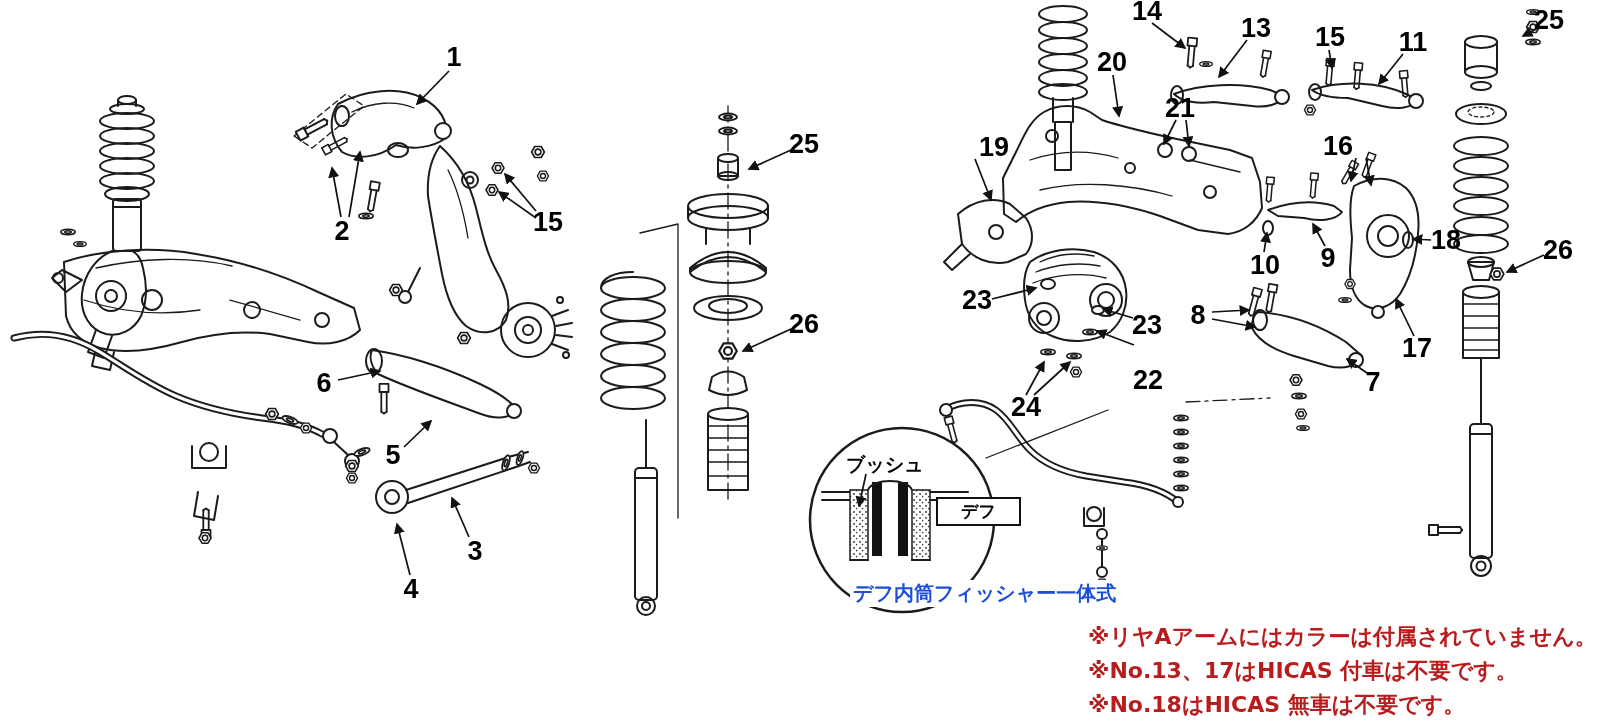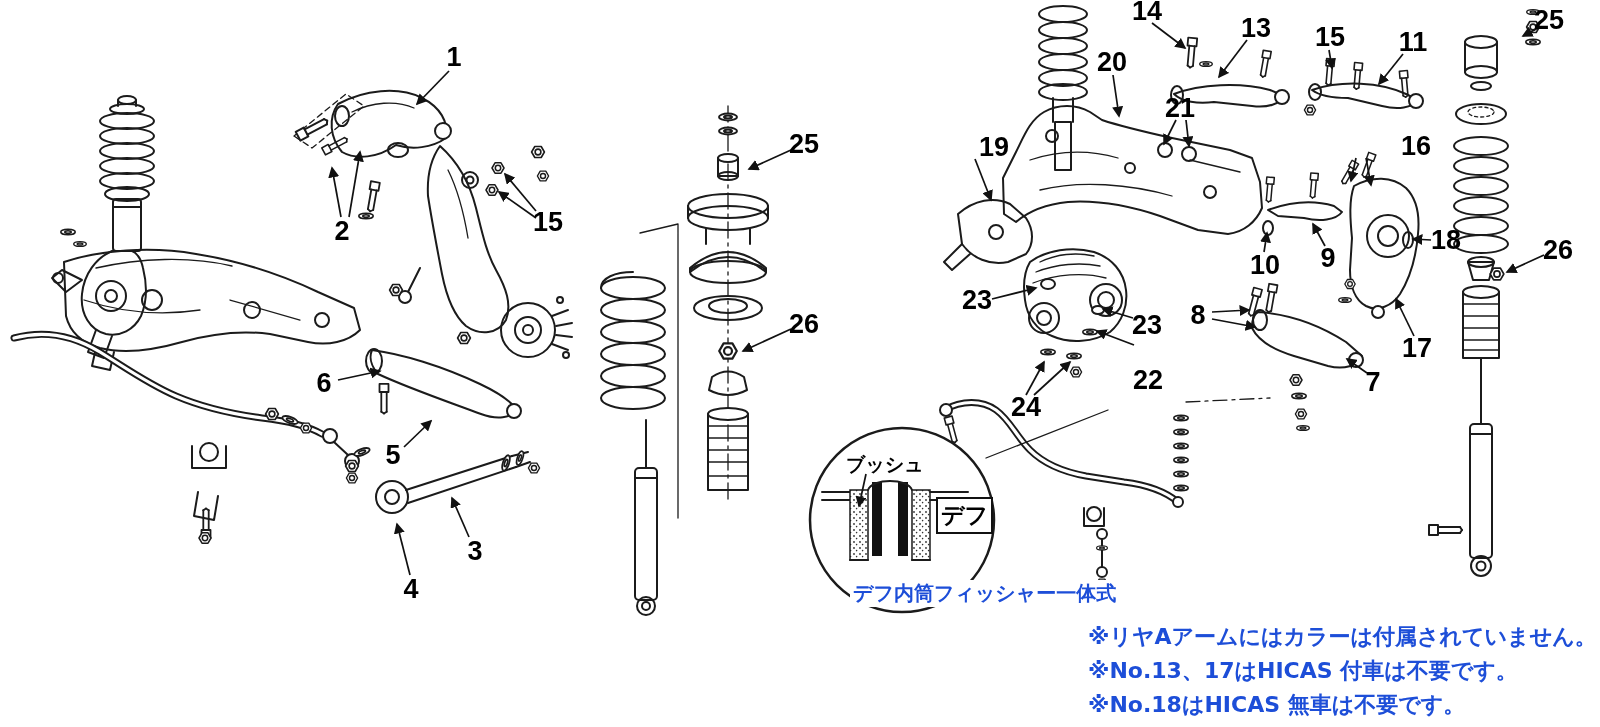--- a/index.html
+++ b/index.html
@@ -9,26 +9,26 @@
   .ln{fill:none;stroke:#1b1b1b;stroke-width:2;stroke-linecap:round;stroke-linejoin:round;}
   .thin{stroke-width:1.3;}
   .fw{fill:#fff;stroke:#1b1b1b;stroke-width:2;stroke-linejoin:round;}
   .swb-out{fill:none;stroke:#1b1b1b;stroke-width:7;stroke-linecap:round;}
   .swb-in{fill:none;stroke:#fff;stroke-width:3.2;stroke-linecap:round;}
   .arrow{stroke:#111;stroke-width:1.7;fill:none;}
   .callout{position:absolute;transform:translate(-50%,-50%);font-weight:700;font-size:27px;color:#000;
            font-family:"Liberation Sans",sans-serif;white-space:nowrap;}
   .inset-bush{position:absolute;left:846px;top:452px;font-size:19px;font-weight:700;color:#000;
               font-family:"DejaVu Sans",sans-serif;}
-  .inset-diff{position:absolute;left:936px;top:497px;font-size:23px;font-weight:700;color:#000;
-              border:2px solid #111;padding:1px 3px;background:#fff;font-family:"DejaVu Sans",sans-serif;}
+  .inset-diff{position:absolute;left:936px;top:497px;font-size:17px;font-weight:700;color:#000;
+              border:2px solid #111;padding:1px 23px;background:#fff;font-family:"DejaVu Sans",sans-serif;}
   .inset-caption{position:absolute;left:850px;top:580px;font-size:20px;font-weight:700;color:#1d4ed8;
                  background:#fff;padding:0 3px;font-family:"DejaVu Sans",sans-serif;white-space:nowrap;}
   .notes{position:absolute;left:1088px;top:620px;font-size:22px;font-weight:700;line-height:34px;
-         color:#1d4ed8;font-family:"DejaVu Sans",sans-serif;}
+         color:#b91c1c;font-family:"DejaVu Sans",sans-serif;}
   .note-line{white-space:nowrap;}
 </style>
 </head>
 <body>
 
 <div class="stage">
 
 <svg class="artwork" width="1600" height="727" viewBox="0 0 1600 727">
   <defs>
     <marker id="arw" viewBox="0 0 10 10" refX="8.5" refY="5" markerWidth="6.5" markerHeight="6.5" orient="auto-start-reverse">
@@ -397,21 +397,21 @@
       <div class="callout" style="left: 804px; top: 144px;">25</div>
       <div class="callout" style="left: 804px; top: 324px;">26</div>
       <div class="callout" style="left: 969px; top: 147px; margin-left: 25px;">19</div>
       <div class="callout" style="left: 1112px; top: 62px;">20</div>
       <div class="callout" style="left: 1147px; top: 11px;">14</div>
       <div class="callout" style="left: 1180px; top: 108px;">21</div>
       <div class="callout" style="left: 1256px; top: 28px;">13</div>
       <div class="callout" style="left: 1330px; top: 37px;">15</div>
       <div class="callout" style="left: 1413px; top: 42px;">11</div>
       <div class="callout" style="left: 1549px; top: 20px;">25</div>
-      <div class="callout" style="left: 1416px; top: 146px;">16</div>
+      <div class="callout" style="left: 1338px; top: 146px;">16</div>
       <div class="callout" style="left: 1446px; top: 240px;">18</div>
       <div class="callout" style="left: 1558px; top: 250px;">26</div>
       <div class="callout" style="left: 1328px; top: 258px;">9</div>
       <div class="callout" style="left: 1265px; top: 265px;">10</div>
       <div class="callout" style="left: 977px; top: 300px;">23</div>
       <div class="callout" style="left: 1147px; top: 325px;">23</div>
       <div class="callout" style="left: 1148px; top: 352px; margin-top: 28px;">22</div>
       <div class="callout" style="left: 1198px; top: 315px;">8</div>
       <div class="callout" style="left: 1026px; top: 407px;">24</div>
       <div class="callout" style="left: 1373px; top: 382px;">7</div>

